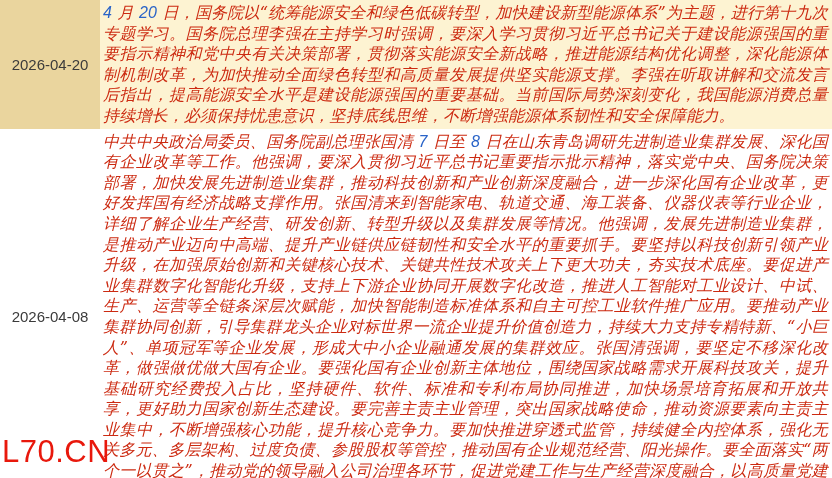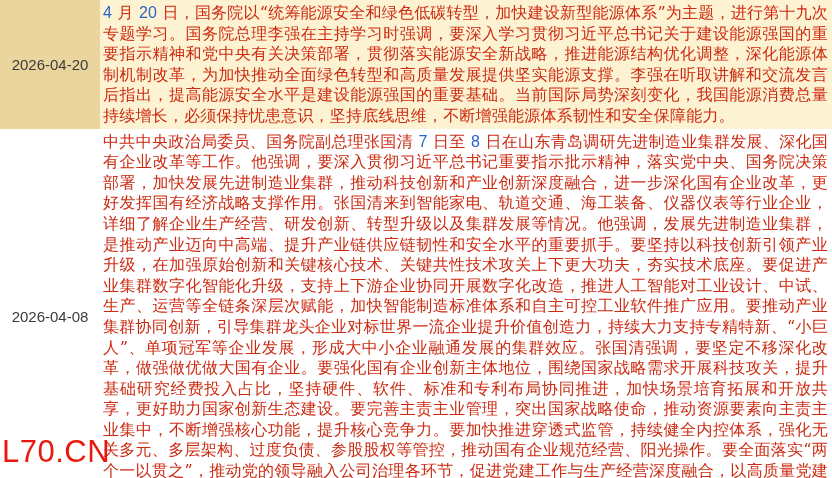--- a/index.html
+++ b/index.html
@@ -28,20 +28,21 @@
     white-space: nowrap;
   }
   .text-col {
     flex: 1 1 auto;
     padding: 3px 4px 2px 3px;
     font-size: 16px;
     line-height: 20.6px;
     color: #cc2a11;
     text-align: justify;
     letter-spacing: 0.2px;
+    font-style: italic;
   }
   .text-col .num {
     color: #2a64c8;
     font-family: "Liberation Sans", "DejaVu Sans", sans-serif;
   }
   .row-1 { min-height: 127px; }
   .row-2 { min-height: 351px; }
   .site-logo {
     position: absolute;
     left: 2px;

